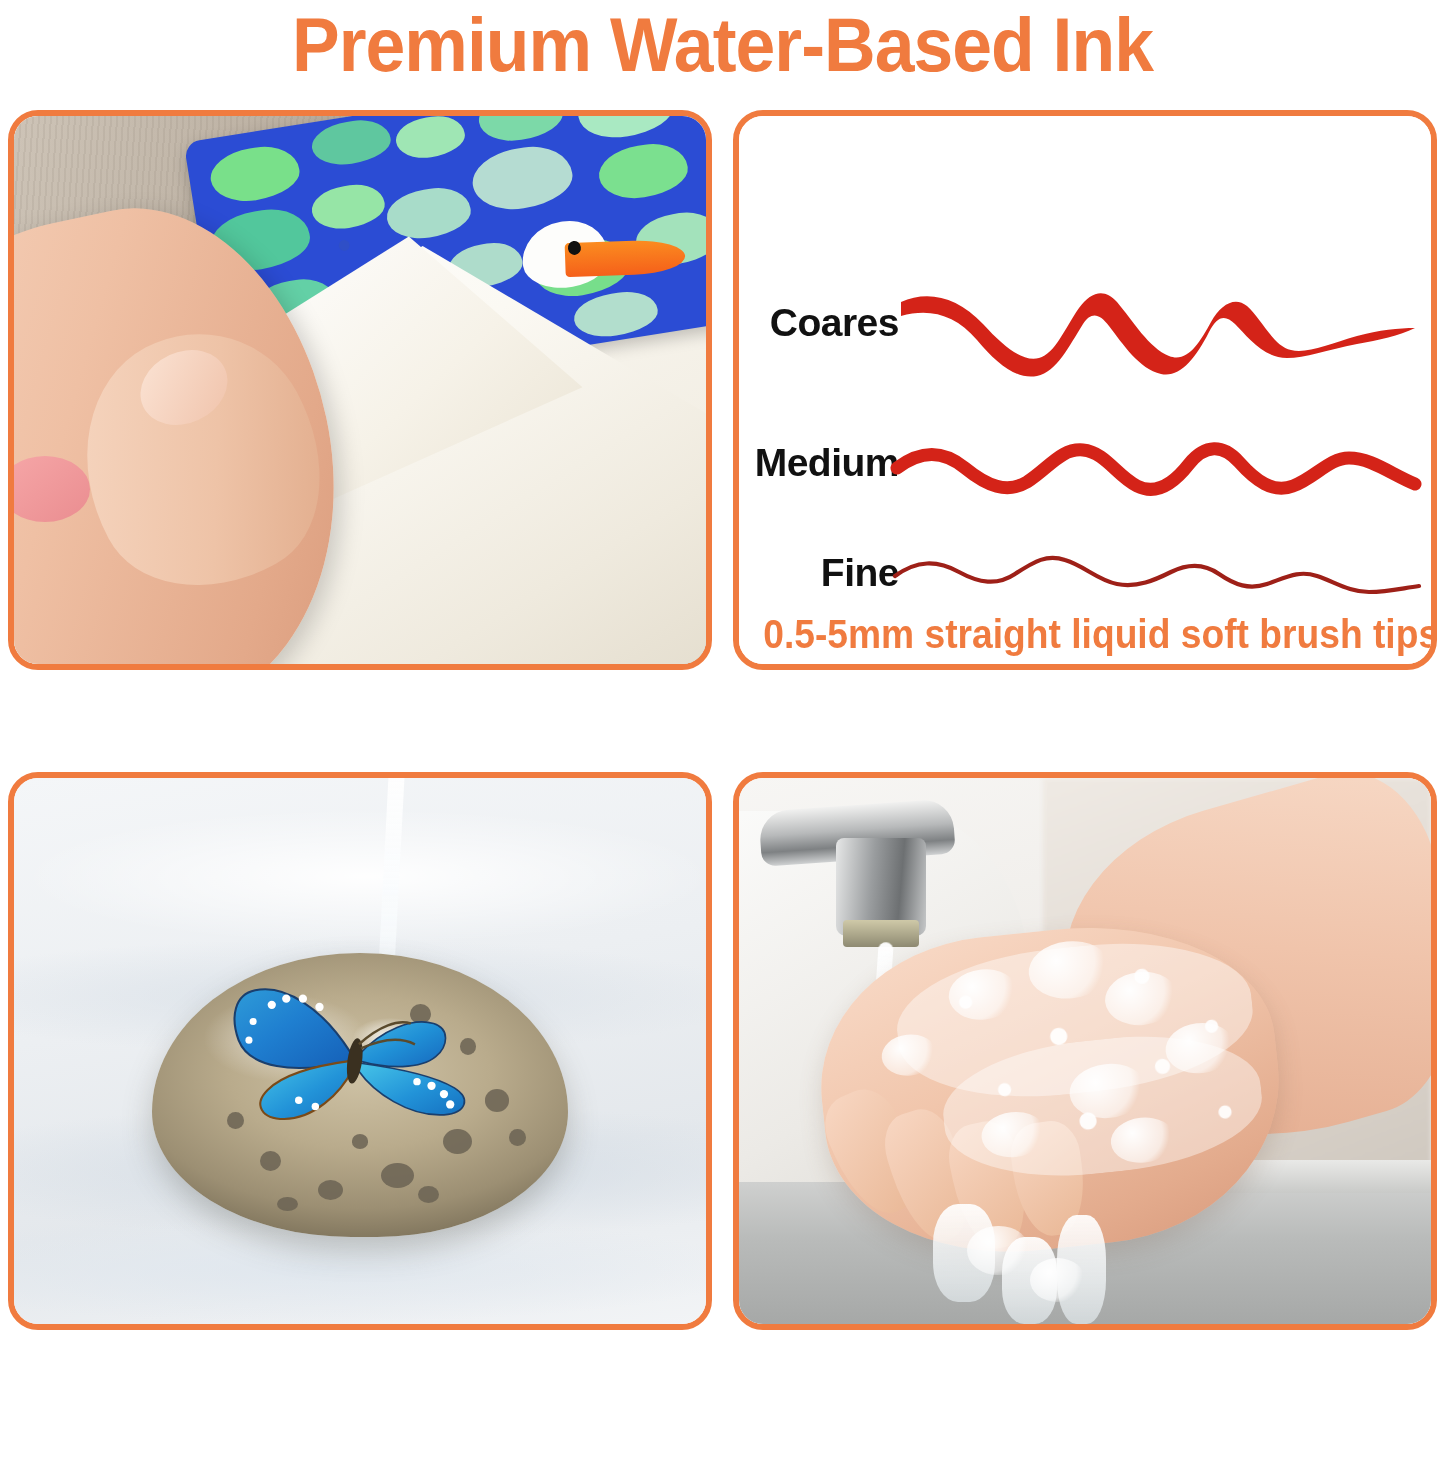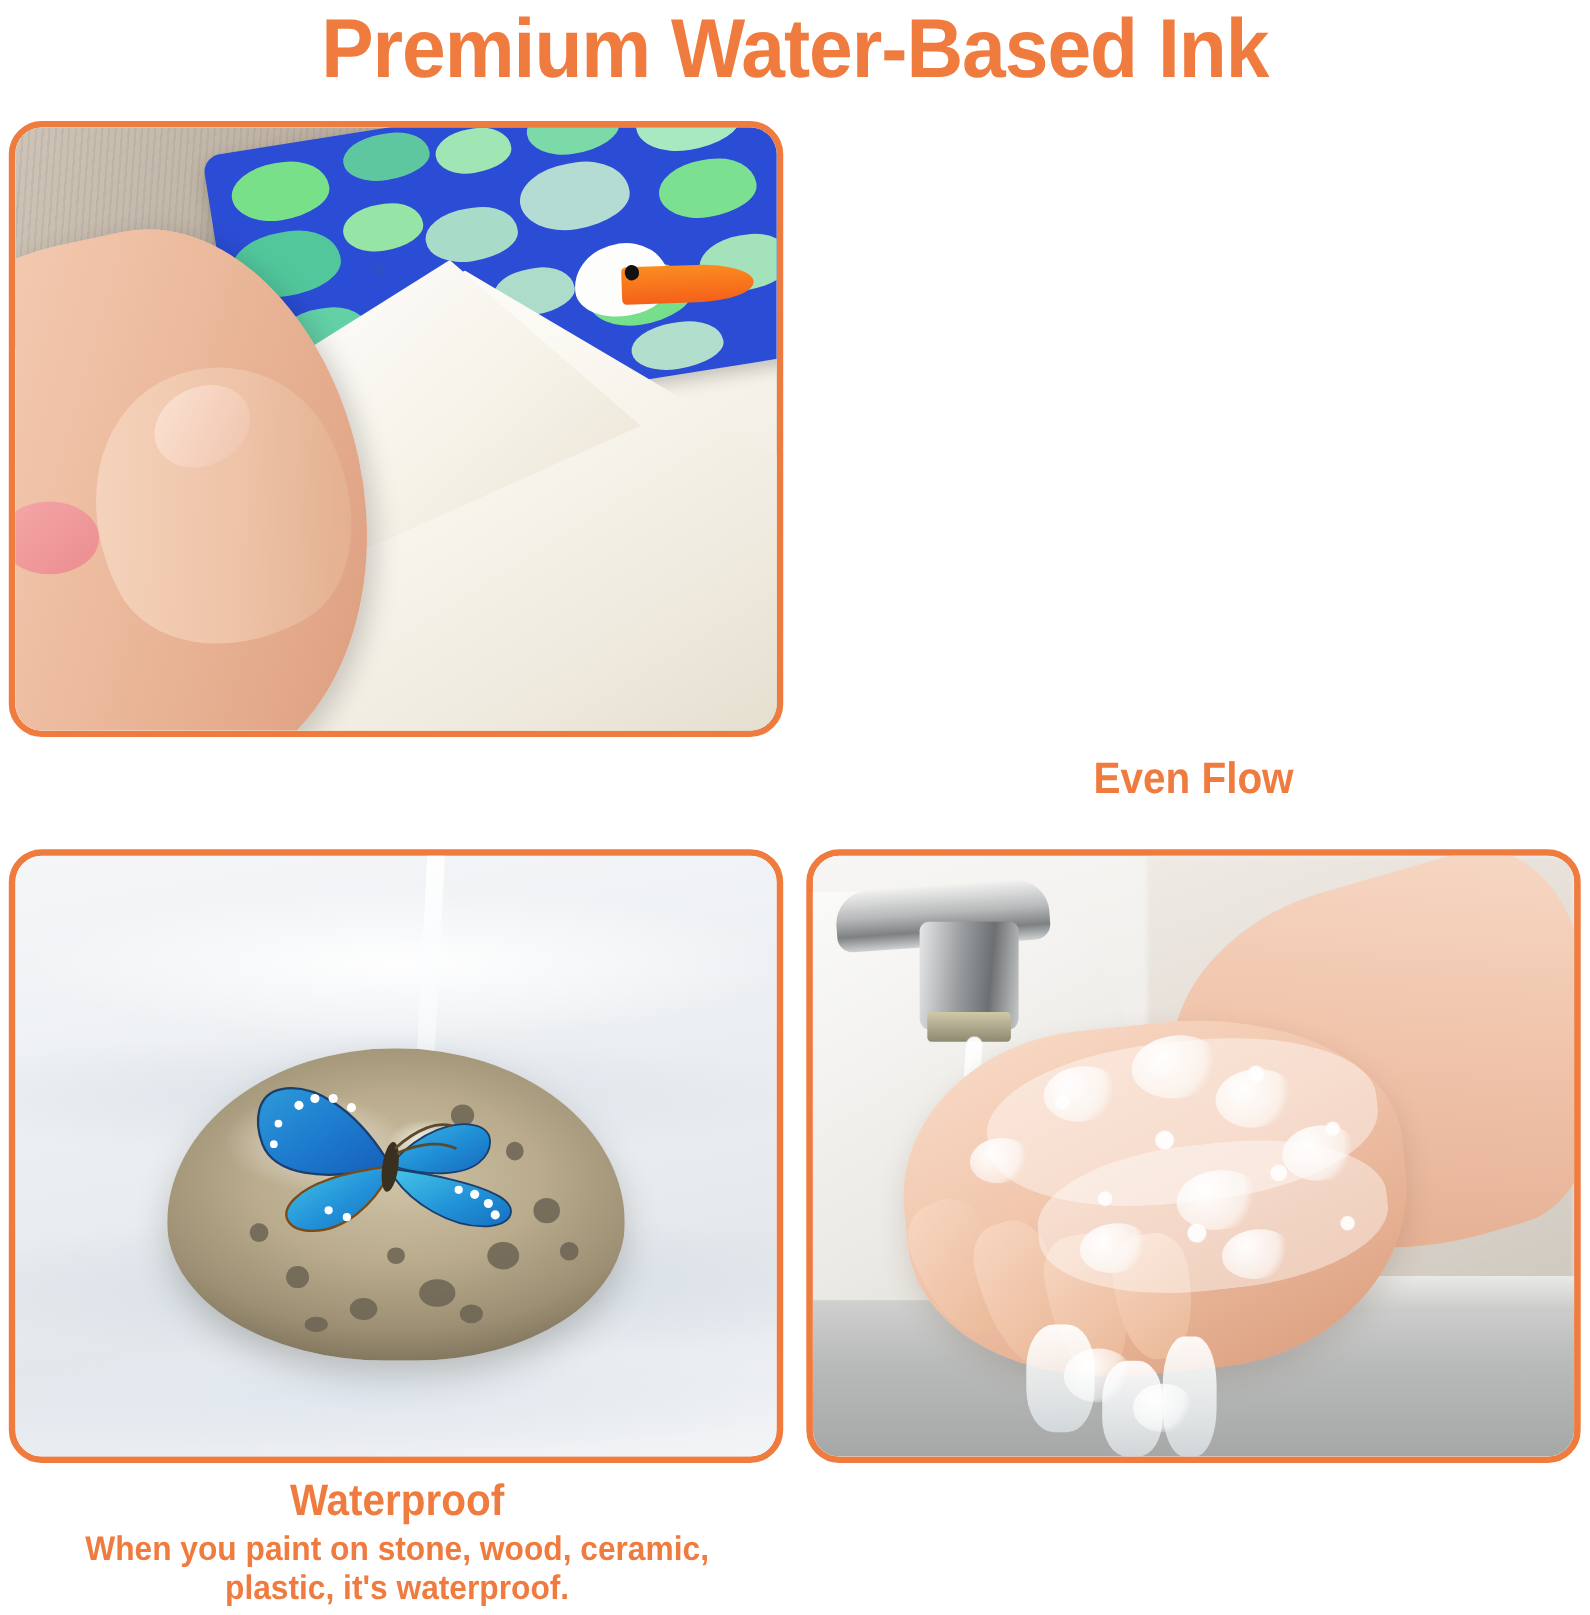--- a/index.html
+++ b/index.html
@@ -352,24 +352,60 @@
       <div class="tl-page"></div>
       <div class="tl-pagefold"></div>
       <div class="tl-hand"></div>
       <div class="tl-thumb"></div>
       <div class="tl-nail"></div>
       <div class="tl-pinknail"></div>
     </div>
   </div>
 
 
-
-  <div class="cap-row cap-tr">
-    <div class="cap-main">Even Flow</div>
+  <div class="panel panel-tr">
+    <div class="tr-inner">
+
+      <div class="brush-label bl-1">Coares</div>
+      <div class="brush-label bl-2">Medium</div>
+      <div class="brush-label bl-3">Fine</div>
+
+      <svg class="stroke-svg" style="top:150px;" width="540" height="130" viewBox="0 0 540 130">
+        <path d="M14,36 C40,24 70,30 96,58 C118,82 136,96 152,92
+                 C168,88 178,62 192,42 C204,25 218,22 230,36
+                 C246,55 262,82 282,90 C300,97 312,78 324,56
+                 C334,38 348,30 360,40 C374,52 386,80 404,84
+                 C420,88 442,78 470,70 C492,64 512,62 528,62
+                 C512,70 492,74 470,78 C440,84 418,92 400,92
+                 C376,92 360,70 348,58 C338,48 330,50 322,66
+                 C308,94 292,112 274,108 C252,103 236,78 222,60
+                 C212,47 204,46 196,58 C182,80 170,106 150,110
+                 C130,114 110,98 90,74 C68,48 42,42 14,50 Z" fill="#D42318"></path>
+      </svg>
+
+      <svg class="stroke-svg" style="top:318px;" width="540" height="90" viewBox="0 0 540 90">
+        <path d="M10,34 C34,16 56,16 78,34 C100,52 120,60 140,48
+                 C162,34 174,14 196,16 C218,18 230,42 250,52
+                 C270,62 288,48 302,30 C318,10 336,10 352,28
+                 C368,46 386,60 406,52 C428,44 442,24 462,24
+                 C484,24 504,40 528,50" fill="none" stroke="#D42318" stroke-width="13" stroke-linecap="round"></path>
+      </svg>
+
+      <svg class="stroke-svg" style="top:430px;" width="540" height="80" viewBox="0 0 540 80">
+        <path d="M8,30 C30,14 50,14 72,26 C92,37 110,40 128,28
+                 C148,15 160,8 178,14 C198,20 210,34 230,38
+                 C250,42 268,34 284,26 C302,17 318,18 332,28
+                 C348,39 362,44 380,38 C400,31 412,24 430,30
+                 C448,36 462,46 482,46 C502,46 516,42 532,40" fill="none" stroke="#9E2018" stroke-width="4.2" stroke-linecap="round"></path>
+      </svg>
+
+      <div class="tr-caption">0.5-5mm straight liquid soft brush tips</div>
+    </div>
   </div>
+
 
   <div class="panel panel-bl">
     <div class="bl-scene">
       <div class="bl-ripple"></div>
       <div class="bl-water-stream"></div>
 
       <div class="bl-stone">
         <div class="sp" style="left:62%;top:18%;width:5%;height:7%;"></div>
         <div class="sp" style="left:74%;top:30%;width:4%;height:6%;"></div>
         <div class="sp" style="left:80%;top:48%;width:6%;height:8%;"></div>
@@ -427,24 +463,20 @@
           <circle cx="134" cy="148" r="3.6" fill="#fff"></circle>
 
         <ellipse cx="172" cy="104" rx="7" ry="22" fill="#3a3020" transform="rotate(8 172 104)"></ellipse>
 
         <path d="M176,88 C196,70 214,64 226,68" stroke="#5a4a2c" stroke-width="2.4" fill="none"></path>
         <path d="M178,92 C200,82 218,82 230,88" stroke="#5a4a2c" stroke-width="2.4" fill="none"></path>
       </svg>
     </div>
   </div>
 
-  <div class="cap-row cap-bl">
-    <div class="cap-main">Waterproof</div>
-    <div class="cap-sub cap-sub-wrap">When you paint on stone, wood, ceramic, plastic, it's waterproof.</div>
-  </div>
 
   <div class="panel panel-br">
     <div class="br-scene">
       <div class="br-wall"></div>
       <div class="br-basin"></div>
       <div class="br-sink"></div>
       <div class="br-sinklip"></div>
 
       <div class="br-faucet-arm"></div>
       <div class="br-faucet-neck"></div>

